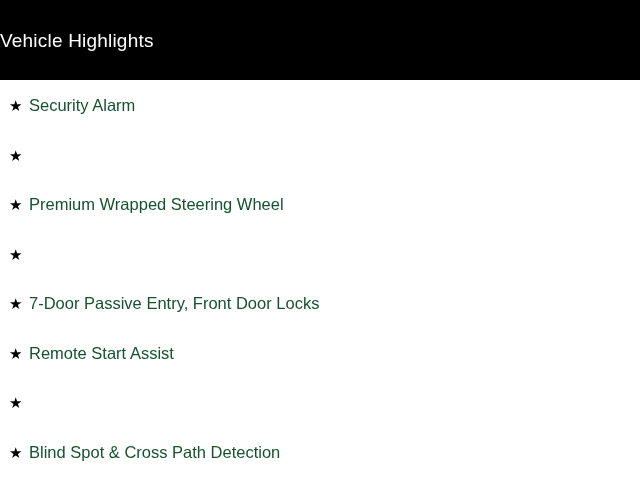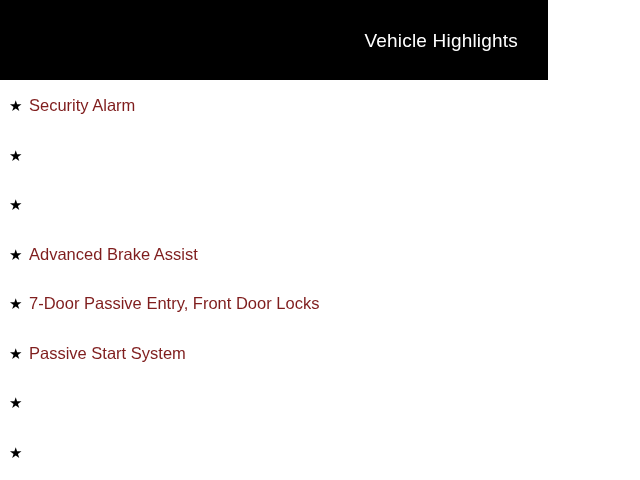--- a/index.html
+++ b/index.html
@@ -14,26 +14,26 @@
     overflow: hidden;
   }
   .page {
     position: relative;
     width: 640px;
     height: 480px;
     background: #ffffff;
   }
   .header {
     position: relative;
-    width: 548px;
+    width: 640px;
     height: 80px;
     background: #000000;
     display: flex;
     align-items: center;
-    justify-content: flex-end;
+    justify-content: flex-start;
     box-sizing: border-box;
     padding-right: 30px;
   }
   .header-title {
     color: #ffffff;
     font-size: 19px;
     font-weight: 400;
     letter-spacing: 0.2px;
     line-height: 1;
   }
@@ -53,21 +53,21 @@
   .bullet-icon {
     width: 20px;
     flex: 0 0 20px;
     color: #000000;
     font-size: 15px;
     line-height: 22px;
     text-align: left;
     padding-top: 1px;
   }
   .item-label {
-    color: #7f1d1d;
+    color: #14532d;
     font-size: 16.5px;
     line-height: 22px;
     white-space: nowrap;
   }
 </style>
 </head>
 <body>
 
 <div class="page">
 
@@ -81,40 +81,41 @@
       <span class="bullet-icon">★</span>
       <span class="item-label">Security Alarm</span>
     </li>
 
     <li class="list-item">
       <span class="bullet-icon">★</span>
     </li>
 
     <li class="list-item">
       <span class="bullet-icon">★</span>
+      <span class="item-label">Premium Wrapped Steering Wheel</span>
     </li>
 
     <li class="list-item">
       <span class="bullet-icon">★</span>
-      <span class="item-label">Advanced Brake Assist</span>
     </li>
 
     <li class="list-item">
       <span class="bullet-icon">★</span>
       <span class="item-label">7-Door Passive Entry, Front Door Locks</span>
     </li>
 
     <li class="list-item">
       <span class="bullet-icon">★</span>
-      <span class="item-label">Passive Start System</span>
+      <span class="item-label">Remote Start Assist</span>
     </li>
 
     <li class="list-item">
       <span class="bullet-icon">★</span>
     </li>
 
     <li class="list-item">
       <span class="bullet-icon">★</span>
+      <span class="item-label">Blind Spot &amp; Cross Path Detection</span>
     </li>
 
   </ul>
 
 </div>
 
 </body></html>

